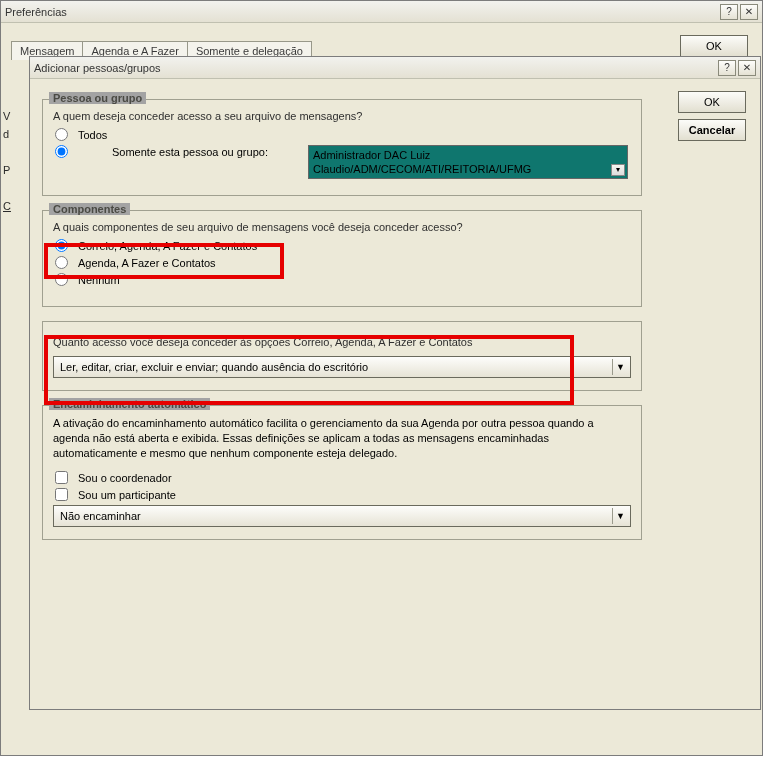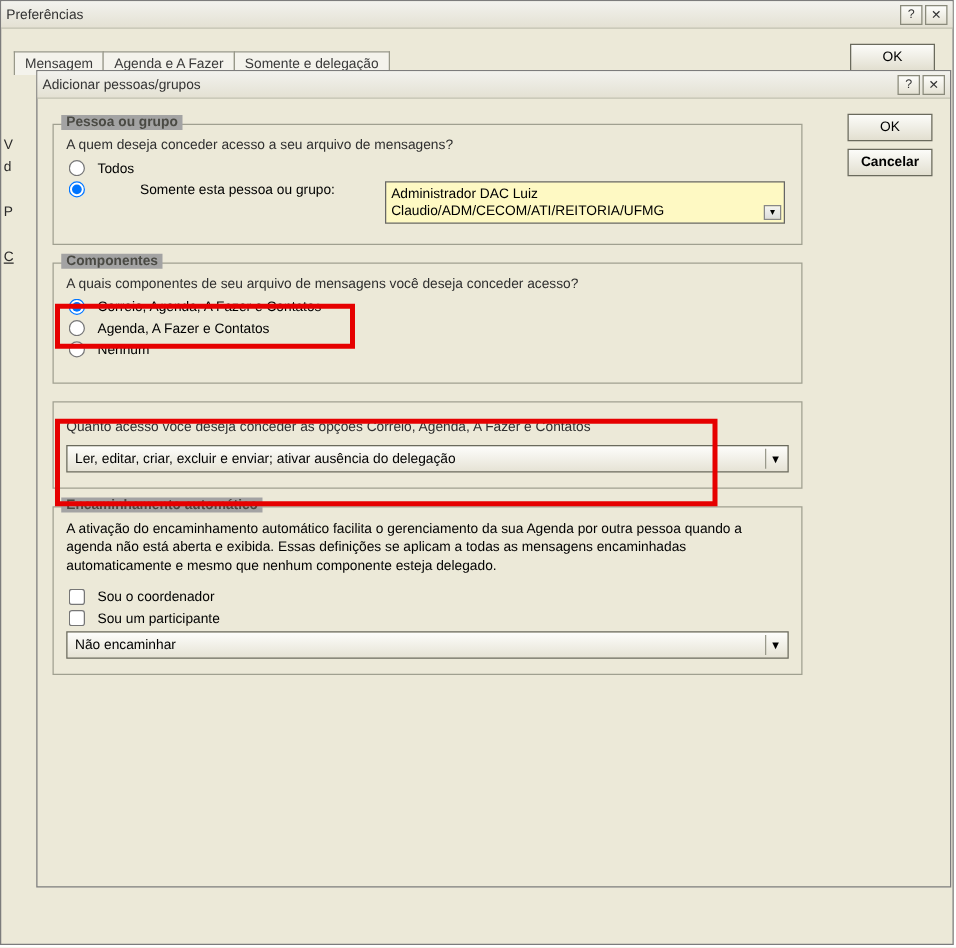--- a/index.html
+++ b/index.html
@@ -87,21 +87,21 @@
     background: #a3a3a3;
     padding: 0 4px;
     font-weight: bold;
     color: #4a4a44;
   }
   .row { margin: 4px 0; display: flex; align-items: center; gap: 6px; }
   .q { color: #2f2f2f; margin-bottom: 6px; }
   input[type=radio], input[type=checkbox] { margin: 0 4px 0 2px; }
   .person-box {
     border: 1px solid #666;
-    background: #fef9c3;
+    background: #0f766e;
     padding: 2px 4px;
     width: 320px;
     height: 34px;
     font-size: 11px;
     line-height: 14px;
     display: flex;
     align-items: flex-start;
     position: relative;
   }
   .person-box .drop {
@@ -226,21 +226,21 @@
         </div>
         <div class="row">
           <input type="radio" name="c" style="">
           <span>Nenhum</span>
         </div>
       </div>
 
       <div class="fieldset" style="padding-top:14px;">
         <div class="q" style="margin-bottom:8px;">Quanto acesso você deseja conceder às opções Correio, Agenda, A Fazer e Contatos</div>
         <div class="combo">
-          <span>Ler, editar, criar, excluir e enviar; ativar ausência do delegação</span>
+          <span>Ler, editar, criar, excluir e enviar; quando ausência do escritório</span>
           <div class="arrow">▼</div>
         </div>
       </div>
 
       <div class="fieldset">
         <div class="legend">Encaminhamento automático</div>
         <div style="line-height:15px; margin-bottom:10px;">A ativação do encaminhamento automático facilita o gerenciamento da sua Agenda por outra pessoa quando a agenda não está aberta e exibida. Essas definições se aplicam a todas as mensagens encaminhadas automaticamente e mesmo que nenhum componente esteja delegado.</div>
         <div class="row">
           <input type="checkbox" style="">
           <span>Sou o coordenador</span>

